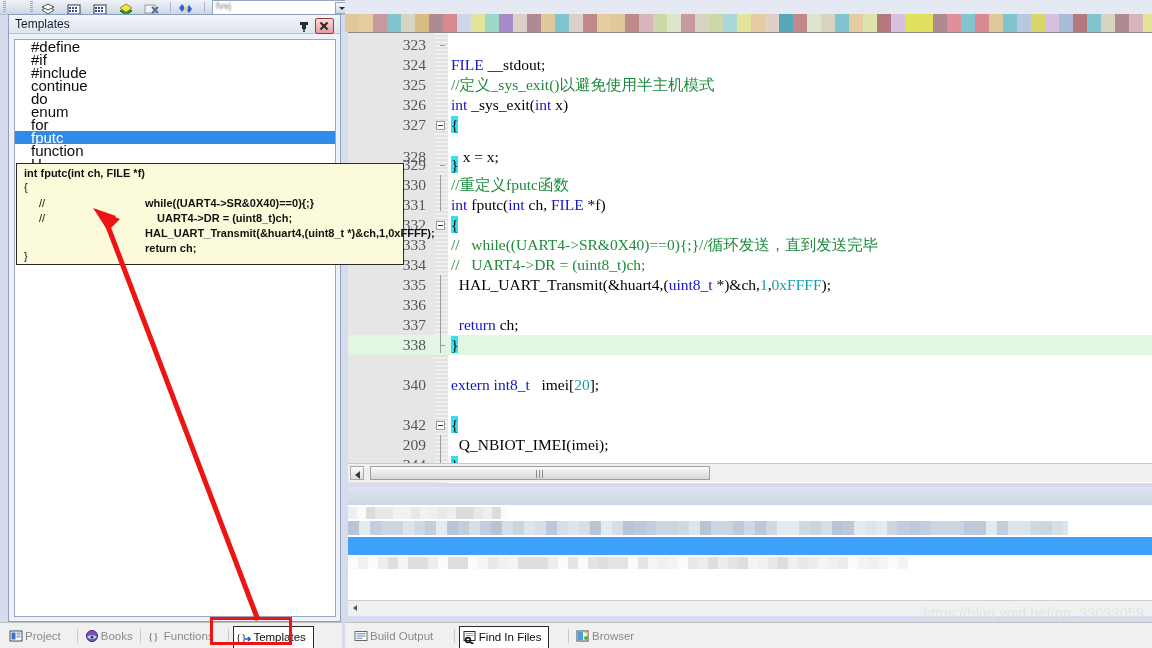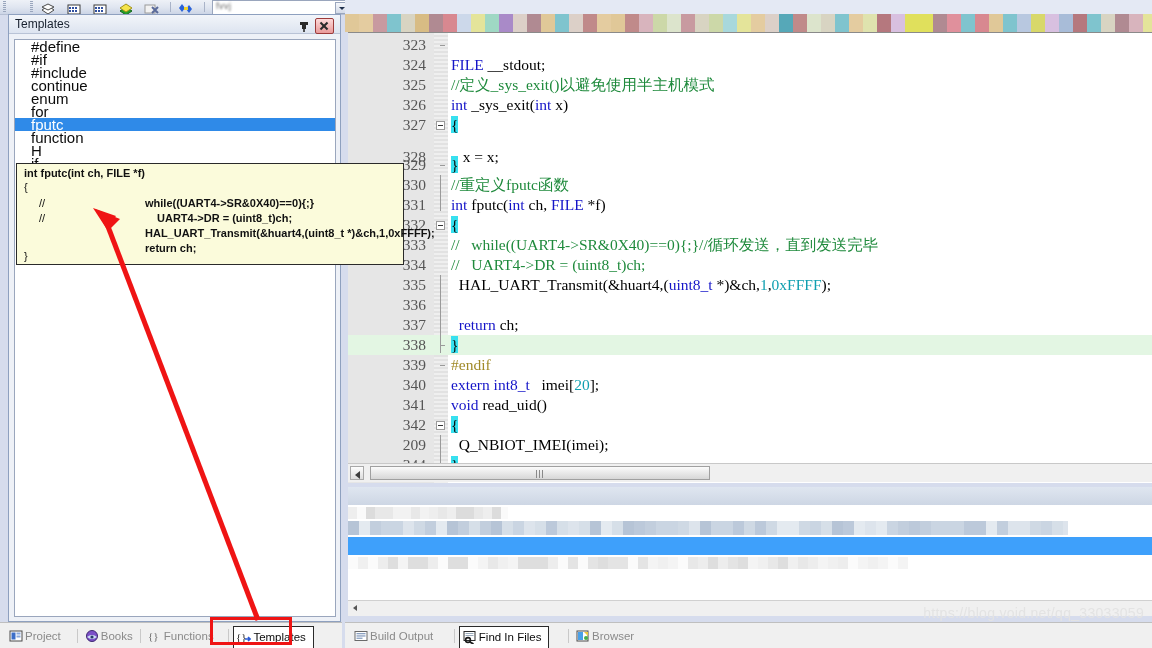--- a/index.html
+++ b/index.html
@@ -295,23 +295,21 @@
         <div class="row" style="top: 122px;"><span class="ln">329</span><span class="src"><span class="bracket">}</span></span><span class="foldend" style="top: 10px;"></span></div>
         <div class="row" style="top: 142px;"><span class="ln">330</span><span class="src"><span class="cmt">//重定义fputc函数</span></span></div>
         <div class="row" style="top: 162px;"><span class="ln">331</span><span class="src"><span class="kw">int</span> fputc(<span class="kw">int</span> ch, <span class="kw">FILE</span> *f)</span></div>
         <div class="row" style="top: 182px;"><span class="ln">332</span><span class="src"><span class="bracket">{</span></span><span class="fold" style="top: 6px;"></span></div>
         <div class="row" style="top: 202px;"><span class="ln">333</span><span class="src"><span class="cmt">//   while((UART4-&gt;SR&amp;0X40)==0){;}//循环发送，直到发送完毕</span></span></div>
         <div class="row" style="top: 222px;"><span class="ln">334</span><span class="src"><span class="cmt">//   UART4-&gt;DR = (uint8_t)ch;</span></span></div>
         <div class="row" style="top: 242px;"><span class="ln">335</span><span class="src">  HAL_UART_Transmit(&amp;huart4,(<span class="kw">uint8_t</span> *)&amp;ch,<span class="num">1</span>,<span class="num">0xFFFF</span>);</span></div>
         <div class="row" style="top: 262px;"><span class="ln">336</span><span class="src"></span></div>
         <div class="row" style="top: 282px;"><span class="ln">337</span><span class="src">  <span class="kw">return</span> ch;</span></div>
         <div class="row cur" style="top: 302px;"><span class="ln">338</span><span class="src"><span class="bracket">}</span></span><span class="foldend" style="top: 10px;"></span></div>
-        <div class="row" style="top: 322px;"><span class="ln">339</span><span class="src"><span class="pre">#endif</span></span><span class="foldend" style="top: 10px;"></span></div>
         <div class="row" style="top: 342px;"><span class="ln">340</span><span class="src"><span class="kw">extern</span> <span class="kw">int8_t</span>   imei[<span class="num">20</span>];</span></div>
-        <div class="row" style="top: 362px;"><span class="ln">341</span><span class="src"><span class="kw">void</span> read_uid()</span></div>
         <div class="row" style="top: 382px;"><span class="ln">342</span><span class="src"><span class="bracket">{</span></span><span class="fold" style="top: 6px;"></span></div>
         <div class="row" style="top: 402px;"><span class="ln">209</span><span class="src">  Q_NBIOT_IMEI(imei);</span></div>
         <div class="row" style="top: 422px;"><span class="ln">344</span><span class="src"><span class="bracket">}</span></span><span class="foldend" style="top: 10px;"></span></div>
         <div class="foldline" style="top: 142px; height: 36px;"></div>
         <div class="foldline" style="top: 242px; height: 78px;"></div>
         <div class="foldline" style="top: 402px; height: 38px;"></div>
       </div>
   </div>
   <div class="ed-border"></div>
 
@@ -485,20 +483,21 @@
           </svg>
       </div>
       <div class="close-btn"></div>
     </div>
     <div class="list-wrap">
       <div id="tmpl-items">
           <div class="li">#define</div>
           <div class="li">#if</div>
           <div class="li">#include</div>
           <div class="li">continue</div>
+          <div class="li">do</div>
           <div class="li">enum</div>
           <div class="li">for</div>
           <div class="li sel">fputc</div>
           <div class="li">function</div>
           <div class="li">H</div>
           <div class="li">if</div>
           <div class="li">ife</div>
           <div class="li">st</div>
           <div class="li">su</div>
           <div class="li">v</div>

